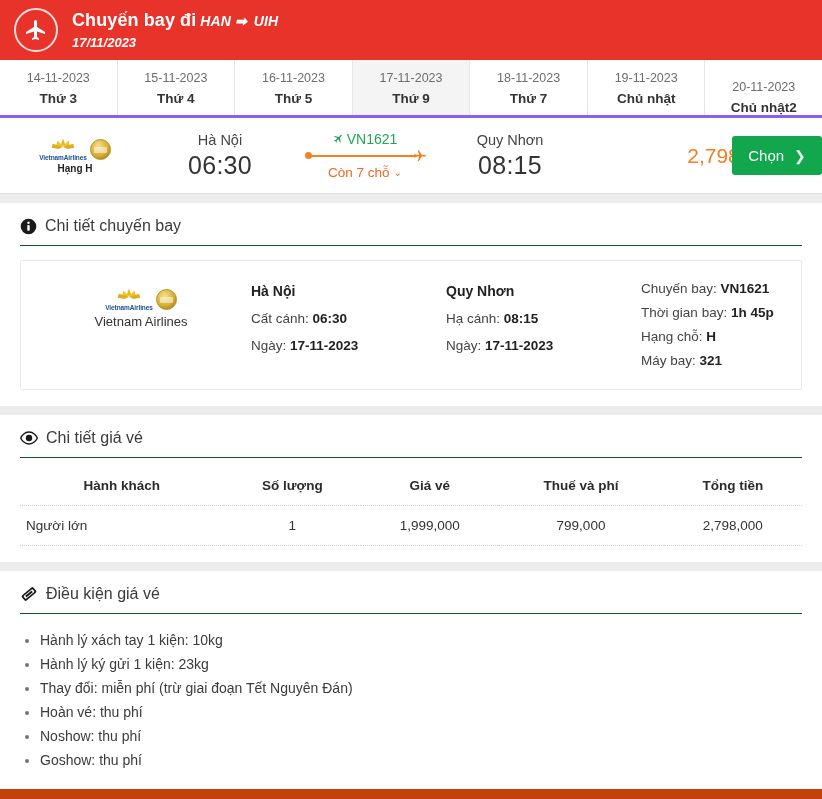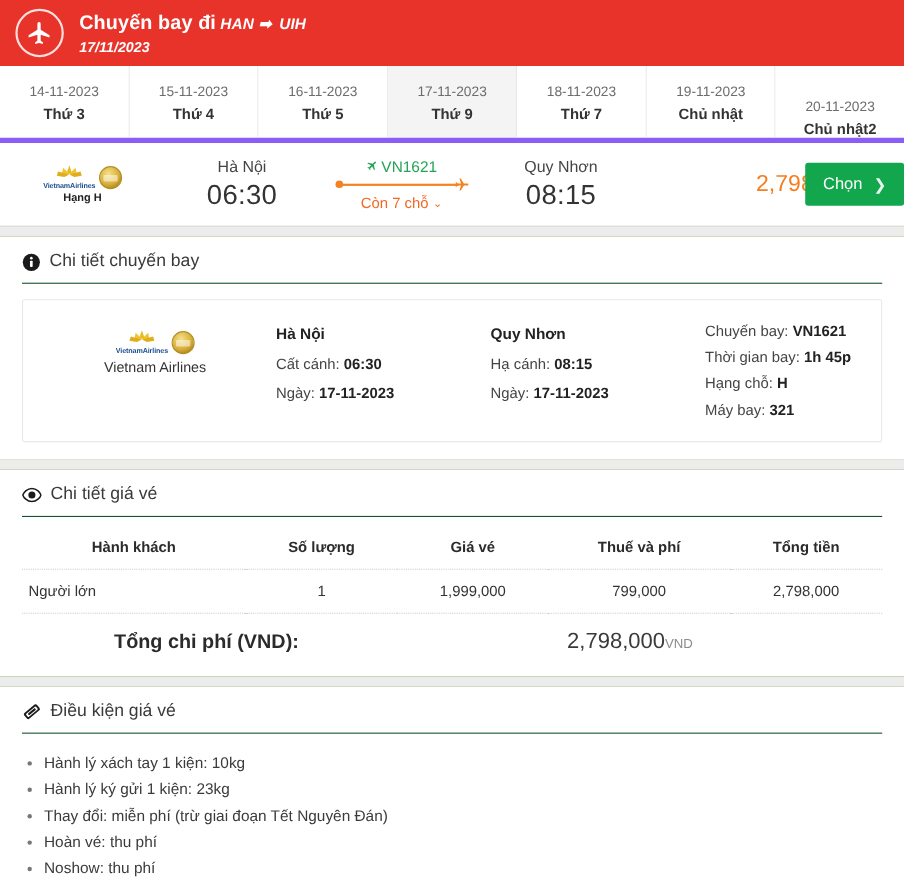--- a/index.html
+++ b/index.html
@@ -3,21 +3,21 @@
 <meta charset="utf-8">
 <style>
   * { box-sizing: border-box; }
   html, body {
     margin: 0; padding: 0;
     width: 822px; height: 799px;
     background: #ececec;
     font-family: "Liberation Sans", sans-serif;
     -webkit-font-smoothing: antialiased;
   }
-  .app { width: 822px; height: 799px; position: relative; overflow: hidden; background: #4d7c0f; }
+  .app { width: 822px; height: 799px; position: relative; overflow: hidden; background: #c2410c; }
 
   
   .header {
     background: #e8332a;
     height: 60px;
     display: flex;
     align-items: center;
     padding: 0 0 0 14px;
     color: #fff;
   }
@@ -31,22 +31,22 @@
   .header-texts { margin-left: 14px; line-height: 1.25; }
   .header-line1 { font-size: 18px; font-weight: bold; letter-spacing: .1px; }
   .header-line1 .codes { font-size: 14px; font-style: italic; font-weight: bold; margin-left: 4px; }
   .arrow-glyph { display: inline-block; margin: 0 3px; font-style: normal; font-weight: bold; }
   .header-line2 { font-size: 13px; font-style: italic; font-weight: bold; margin-top: 3px; }
 
   
   .datebar {
     display: flex;
     background: #fff;
-    border-bottom: 5px solid #8b5cf6;
-    height: 70px;
+    border-bottom: 3px solid #8b5cf6;
+    height: 58px;
   }
   .date-tab {
     flex: 1 1 0;
     border-right: 1px solid #e6e6e6;
     display: flex; flex-direction: column;
     align-items: center; justify-content: center;
     cursor: pointer;
     background: #fff;
   }
   .date-tab:last-child { border-right: none; justify-content: flex-end; }
@@ -380,26 +380,20 @@
         <tr>
           <td>Người lớn</td>
           <td>1</td>
           <td>1,999,000</td>
           <td>799,000</td>
           <td>2,798,000</td>
         </tr>
       </tbody>
     </table>
 
-    <div class="total-row">
-      <div class="total-label">Tổng chi phí (VND):</div>
-      <div class="total-value">
-        <span>2,798,000</span><span class="cur">VND</span>
-      </div>
-    </div>
   </div>
 
   <div class="gap"></div>
 
   <div class="panel">
     <div class="panel-title">
       <span class="ico">
         <svg width="18" height="18" viewBox="0 0 24 24">
           <g transform="rotate(-40 12 12)">
             <rect x="2" y="7.5" width="20" height="9" rx="2" fill="#1a1a1a"></rect>

